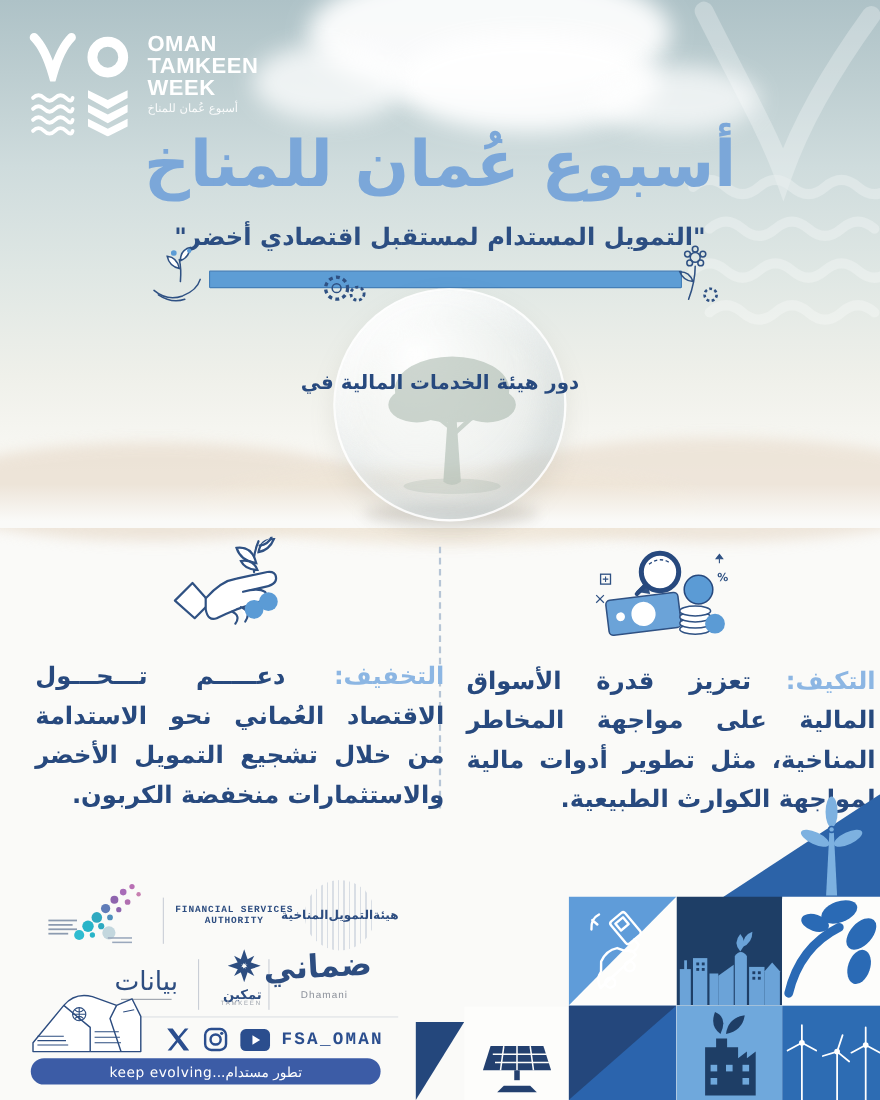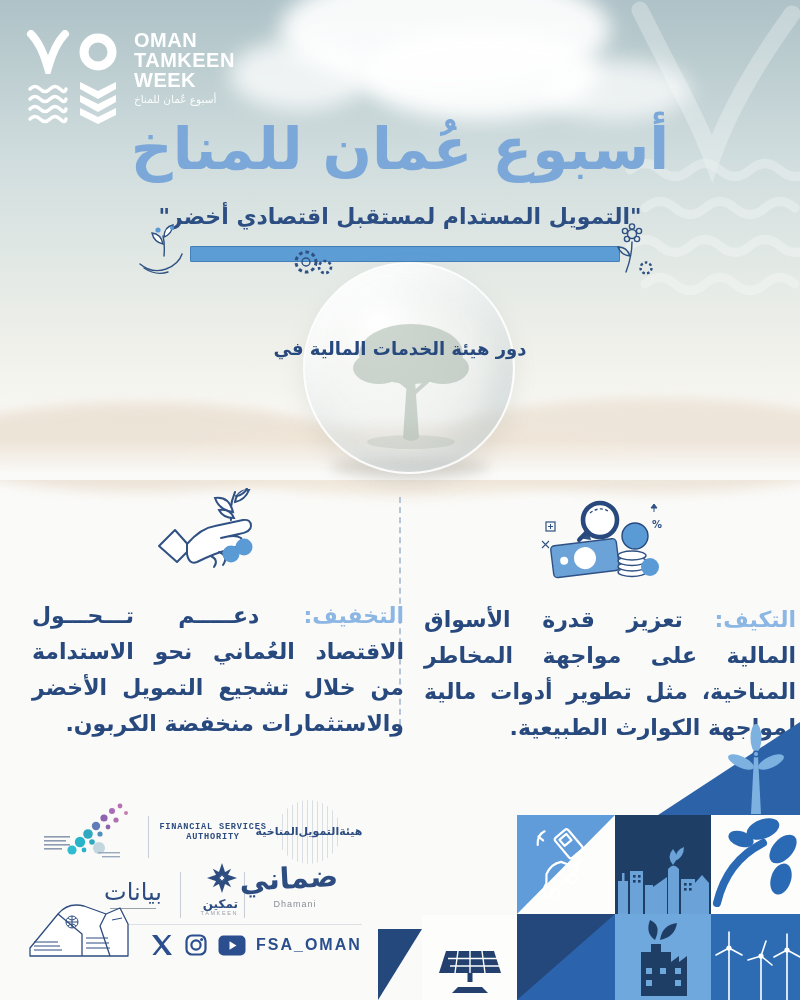--- a/index.html
+++ b/index.html
@@ -47,21 +47,21 @@
   .badge{left:277px;top:800px;width:64px;height:64px;border-radius:50%;
     background:repeating-linear-gradient(90deg,rgba(45,77,128,.16) 0 1.5px,transparent 1.5px 5px);
     display:flex;flex-direction:row;align-items:center;justify-content:center;color:#2D4D80;font-weight:700;font-size:11px;line-height:12px;direction:rtl;text-align:center;}
   .bayanat{color:#2D4D80;font-weight:400;font-size:24px;direction:rtl;line-height:1;}
   .tamkeen-ar{color:#2D4D80;font-weight:700;font-size:12px;direction:rtl;line-height:1;}
   .tiny-en{color:#9AA0AA;font-size:5.5px;letter-spacing:1.6px;font-family:"Liberation Sans",sans-serif;}
   .dhamani-ar{color:#2D4D80;font-weight:700;font-size:29px;direction:rtl;line-height:1;transform:rotate(-3deg);}
   .dhamani-en{color:#8A8F99;font-size:9px;letter-spacing:1px;font-family:Liberation Sans, sans-serif;}
   .hline{height:1px;background:#DCDFE4;}
   
-  .handle{color:#2B4E8E;font-weight:700;font-size:16px;letter-spacing:2px;font-family:Liberation Sans, sans-serif;}
+  .handle{color:#2B4E8E;font-weight:700;font-size:16px;letter-spacing:2px;font-family:Liberation Mono, monospace;}
   .pill{left:28px;top:962px;width:318px;height:24px;background:#3C5CA6;border-radius:12px;color:#fff;
     display:flex;align-items:center;justify-content:center;font-size:12.5px;letter-spacing:.5px;direction:rtl;font-weight:400;}
   
   .tile{position:absolute;}
 </style>
 </head>
 <body>
 
 <div id="poster">
 
@@ -315,20 +315,23 @@
       <rect x="2.5" y="2.5" width="19" height="19" rx="5.5" fill="none" stroke="#2B4E8E" stroke-width="2.2"></rect>
       <circle cx="12" cy="12" r="4.6" fill="none" stroke="#2B4E8E" stroke-width="2.2"></circle>
       <circle cx="17.6" cy="6.4" r="1.5" fill="#2B4E8E"></circle>
     </svg>
     <svg style="width:28px;height:21px;" viewBox="0 0 28 21">
       <rect x="0.5" y="0.5" width="27" height="20" rx="5" fill="#2B4E8E"></rect>
       <path d="M11.5 6.2 L18.5 10.5 L11.5 14.8 Z" fill="#fff"></path>
     </svg>
     <span class="handle">FSA_OMAN</span>
   </div>
+  <div class="abs pill">
+    <span>تطور مستدام...keep evolving</span>
+  </div>
 
   <svg class="tile" style="left:655px;top:722px;width:145px;height:95px;" viewBox="0 0 145 95">
     <polygon points="0,95 145,95 145,0" fill="#2C63A8"></polygon>
     <g>
       <polygon points="99,34 103,34 106,92 96,92" fill="#7DB1E0"></polygon>
       <g fill="#7DB1E0">
         <ellipse cx="101" cy="16" rx="5.5" ry="14"></ellipse>
         <ellipse cx="86" cy="40" rx="5.5" ry="14" transform="rotate(115 86 40)"></ellipse>
         <ellipse cx="116" cy="40" rx="5.5" ry="14" transform="rotate(-115 116 40)"></ellipse>
       </g>

